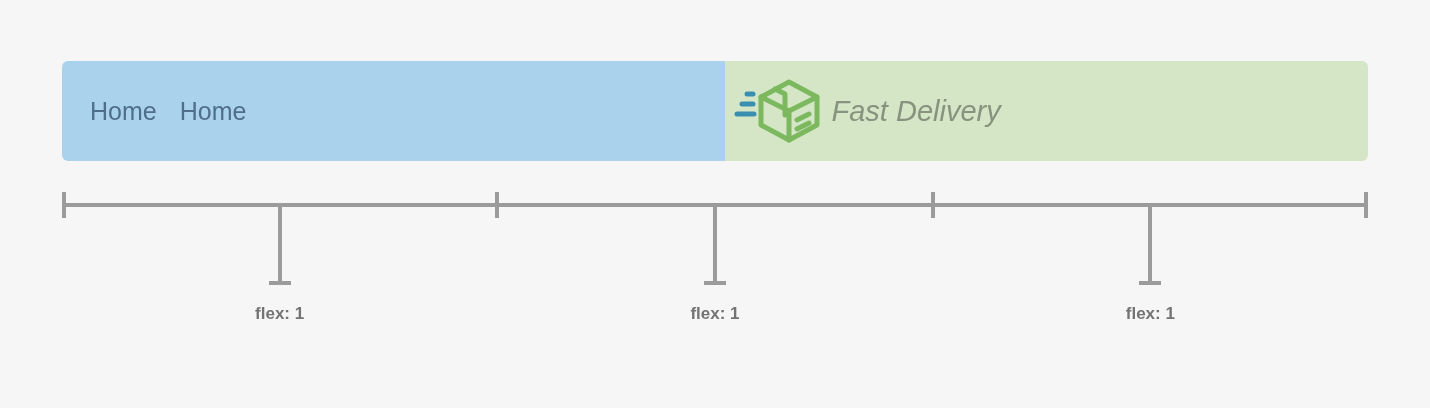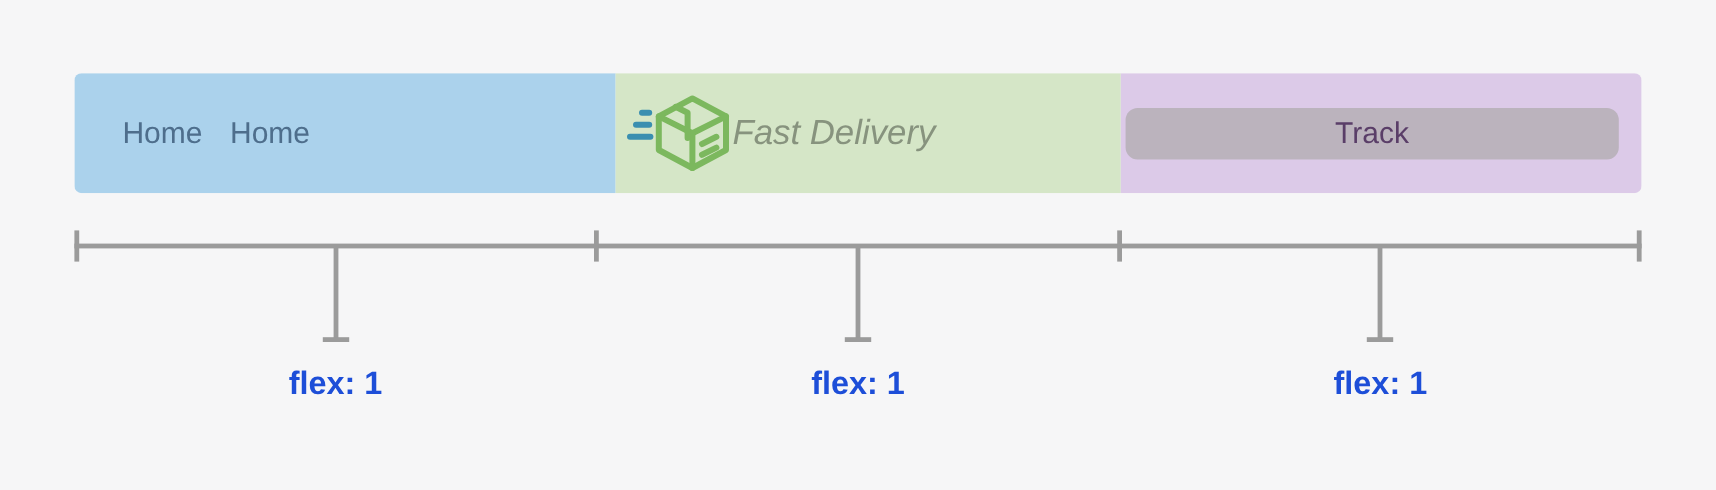--- a/index.html
+++ b/index.html
@@ -27,21 +27,21 @@
     overflow: hidden;
   }
   .nav-section {
     flex: 1 1 0;
     display: flex;
     align-items: center;
     min-width: 0;
   }
   .section-links {
     background: #abd2ec;
-    padding-left: 40px;
+    padding-left: 28px;
     gap: 23px;
     text-align: right;
   }
   .nav-link {
     color: #4e6e8c;
     font-size: 25px;
     text-decoration: none;
     cursor: pointer;
     white-space: nowrap;
   }
@@ -50,20 +50,21 @@
     padding-left: 9px;
   }
   .logo-wrap {
     display: flex;
     align-items: center;
   }
   .logo-wrap svg {
     display: block;
   }
   .brand-text {
+    margin-left: 10px;
     font-size: 29px;
     font-style: italic;
     color: #87937e;
     white-space: nowrap;
   }
   .section-track {
     background: #dccae8;
     padding: 0 19px 0 4px;
   }
   .track-btn {
@@ -131,23 +132,23 @@
     width: 22px;
     height: 4px;
     background: #9b9b9b;
   }
   .flex-label {
     position: absolute;
     top: 112px;
     width: 220px;
     margin-left: -110px;
     text-align: center;
-    font-size: 27px;
+    font-size: 17px;
     font-weight: 700;
-    color: #1d4ed8;
+    color: #737373;
     white-space: nowrap;
   }
   .label-0 { left: 16.667%; }
   .label-1 { left: 50%; }
   .label-2 { left: 83.333%; }
 </style>
 </head>
 <body>
 
 <div class="navbar">
@@ -173,23 +174,20 @@
           <path d="M55,33 L55,62"></path>
           <path d="M41,11 L51,16 L51,37"></path>
           <path d="M63,42 L75,36"></path>
           <path d="M63,51 L75,45"></path>
         </g>
       </svg>
     </div>
     <span class="brand-text">Fast Delivery</span>
   </div>
 
-  <div class="nav-section section-track">
-    <button class="track-btn">Track</button>
-  </div>
 
 </div>
 
 <div class="ruler">
   <div class="ruler-line"></div>
 
   <div class="ruler-tick tick-0"></div>
   <div class="ruler-tick tick-1"></div>
   <div class="ruler-tick tick-2"></div>
   <div class="ruler-tick tick-3"></div>

